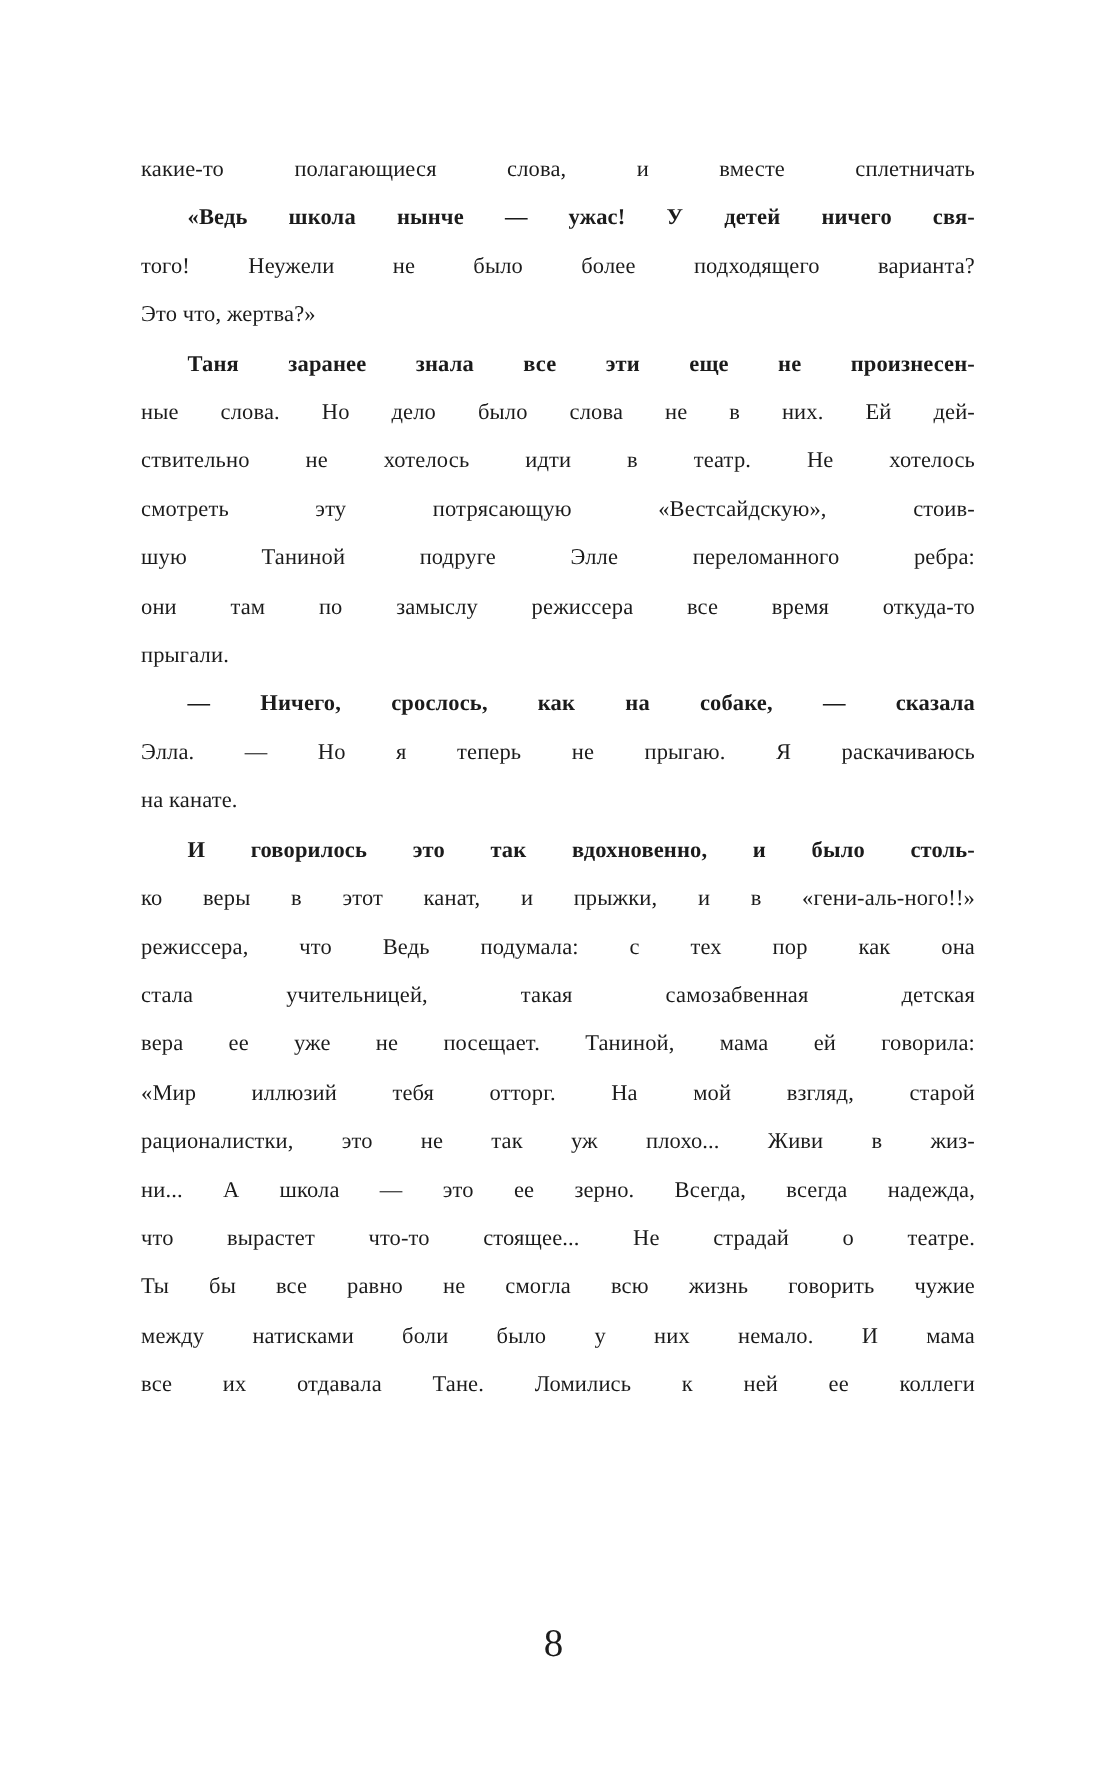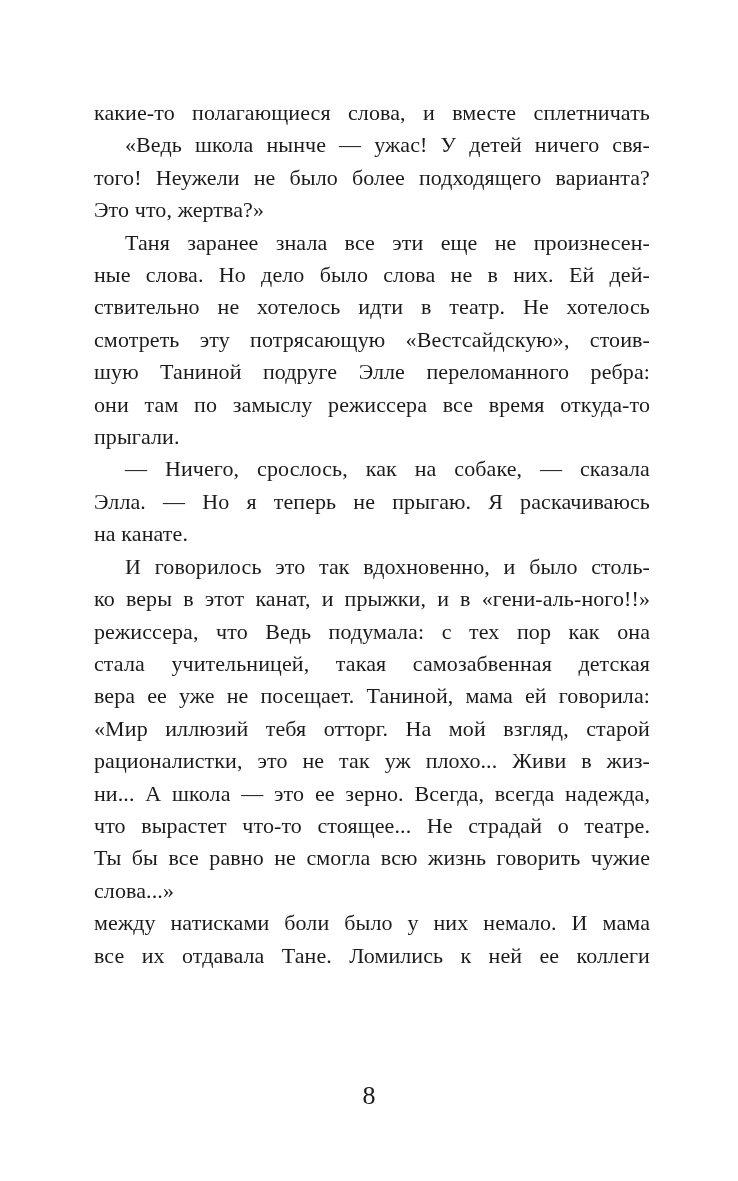--- a/index.html
+++ b/index.html
@@ -18,39 +18,40 @@
   .page {
     position: absolute;
     inset: 0;
     background: #ffffff;
   }
   .text-block {
     position: absolute;
     left: 94px;
     top: 97px;
     width: 556px;
-    font-size: 22px;
+    font-size: 15px;
     line-height: 32.4px;
     letter-spacing: 0.1px;
   }
   .para {
     margin: 0;
     padding: 0;
   }
   .line {
     display: block;
     text-align: justify;
     text-align-last: justify;
     white-space: normal;
   }
   .line.end {
     text-align-last: left;
   }
   .para.indent .line.first {
     text-indent: 31px;
+    font-weight: bold;
   }
   .page-number {
     position: absolute;
     top: 1083px;
     left: 0;
     width: 738px;
     text-align: center;
     font-size: 26px;
     line-height: 26px;
     color: #1b1b1b;
@@ -93,21 +94,20 @@
       <span class="line first">И говорилось это так вдохновенно, и было столь-</span>
       <span class="line">ко веры в этот канат, и прыжки, и в «гени-аль-ного!!»</span>
       <span class="line">режиссера, что Ведь подумала: с тех пор как она</span>
       <span class="line">стала учительницей, такая самозабвенная детская</span>
       <span class="line">вера ее уже не посещает. Таниной, мама ей говорила:</span>
       <span class="line">«Мир иллюзий тебя отторг. На мой взгляд, старой</span>
       <span class="line">рационалистки, это не так уж плохо... Живи в жиз-</span>
       <span class="line">ни... А школа — это ее зерно. Всегда, всегда надежда,</span>
       <span class="line">что вырастет что-то стоящее... Не страдай о театре.</span>
       <span class="line">Ты бы все равно не смогла всю жизнь говорить чужие</span>
-      <span class="line end">слова...»</span>
     </p>
 
     <p class="para indent">
       <span class="line">между натисками боли было у них немало. И мама</span>
       <span class="line">все их отдавала Тане. Ломились к ней ее коллеги</span>
     </p>
 
   </main>
 
   <footer class="page-number">8</footer>

